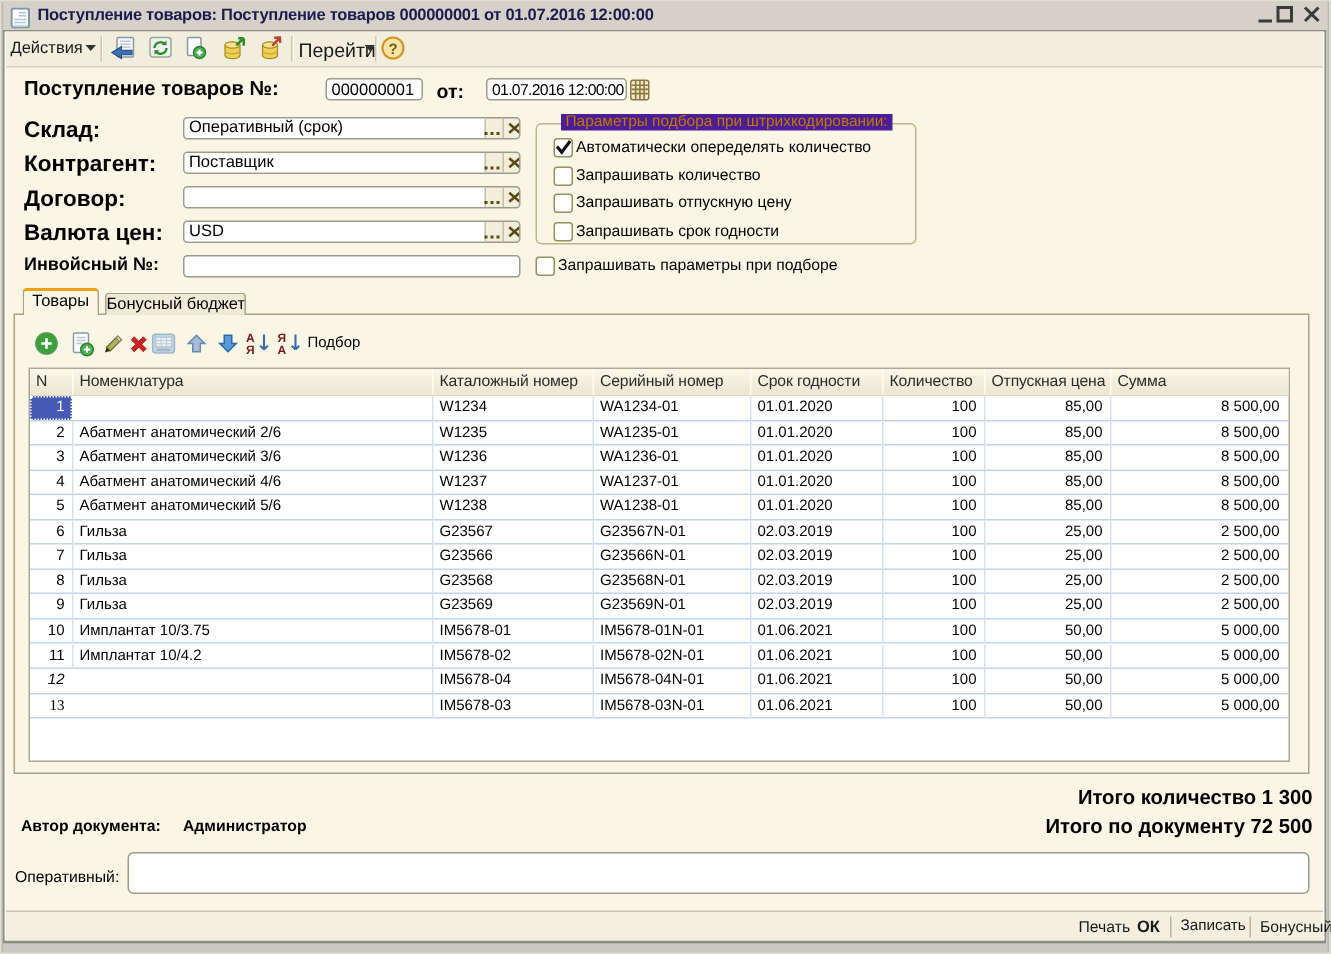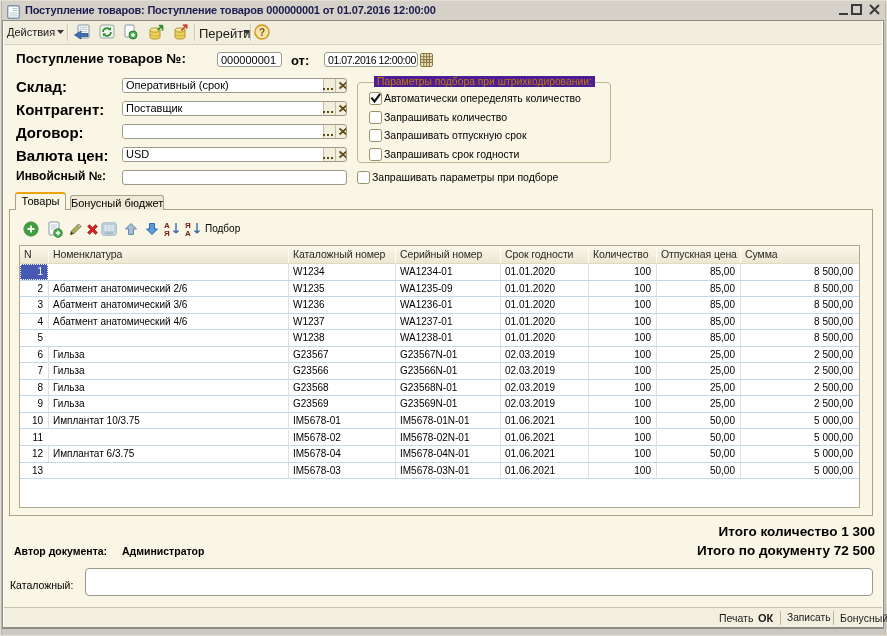--- a/index.html
+++ b/index.html
@@ -213,21 +213,21 @@
 <div class="cb" style="left:369px;top:92px;"></div>
 <div class="abs" style="left:369px;top:92px;">
     <svg width="13" height="14">
       <path d="M3 6.5 L5.5 9.5 L10.5 2.8" stroke="#111" stroke-width="2.1" fill="none" stroke-linecap="square"></path>
     </svg>
   </div>
 <div class="cblbl" style="left:384px;top:92px;">Автоматически опеределять количество</div>
 <div class="cb" style="left:369px;top:110.5px;"></div>
 <div class="cblbl" style="left:384px;top:110.5px;">Запрашивать количество</div>
 <div class="cb" style="left:369px;top:129px;"></div>
-<div class="cblbl" style="left:384px;top:129px;">Запрашивать отпускную срок</div>
+<div class="cblbl" style="left:384px;top:129px;">Запрашивать отпускную цену</div>
 <div class="cb" style="left:369px;top:147.5px;"></div>
 <div class="cblbl" style="left:384px;top:147.5px;">Запрашивать срок годности</div>
 <div class="cb" style="left:357px;top:171px;"></div>
 <div class="cblbl" style="left:372px;top:171px;">Запрашивать параметры при подборе</div>
 
 <div class="panel"></div>
 <div class="tab" style="left:15px;top:192px;width:51px;height:18px;line-height:15px;background:#F9F6E5;z-index:2;border-top:2.5px solid #EDA212;">Товары</div>
 <div class="tab" style="left:70px;top:195px;width:94px;height:15px;line-height:14px;background:#EFEAD5;font-size:11px;white-space:nowrap;overflow:hidden;">Бонусный бюджет</div>
 
 <div class="abs" style="left:23px;top:221px;">
@@ -308,21 +308,21 @@
 <div class="td tdl" style="left:375px;width:105px;">WA1234-01</div>
 <div class="td tdl" style="left:480px;width:88px;">01.01.2020</div>
 <div class="td tdr" style="left:568px;width:68px;">100</div>
 <div class="td tdr" style="left:636px;width:84px;">85,00</div>
 <div class="td tdr" style="left:720px;width:118px;">8 500,00</div>
 </div>
 <div class="trow" style="top:34.55px;">
 <div class="td tdr" style="left:0px;width:28px;border-left:none;">2</div>
 <div class="td tdl" style="left:28px;width:240px;">Абатмент анатомический 2/6</div>
 <div class="td tdl" style="left:268px;width:107px;">W1235</div>
-<div class="td tdl" style="left:375px;width:105px;">WA1235-09</div>
+<div class="td tdl" style="left:375px;width:105px;">WA1235-01</div>
 <div class="td tdl" style="left:480px;width:88px;">01.01.2020</div>
 <div class="td tdr" style="left:568px;width:68px;">100</div>
 <div class="td tdr" style="left:636px;width:84px;">85,00</div>
 <div class="td tdr" style="left:720px;width:118px;">8 500,00</div>
 </div>
 <div class="trow" style="top:51.10px;">
 <div class="td tdr" style="left:0px;width:28px;border-left:none;">3</div>
 <div class="td tdl" style="left:28px;width:240px;">Абатмент анатомический 3/6</div>
 <div class="td tdl" style="left:268px;width:107px;">W1236</div>
 <div class="td tdl" style="left:375px;width:105px;">WA1236-01</div>
@@ -336,20 +336,21 @@
 <div class="td tdl" style="left:28px;width:240px;">Абатмент анатомический 4/6</div>
 <div class="td tdl" style="left:268px;width:107px;">W1237</div>
 <div class="td tdl" style="left:375px;width:105px;">WA1237-01</div>
 <div class="td tdl" style="left:480px;width:88px;">01.01.2020</div>
 <div class="td tdr" style="left:568px;width:68px;">100</div>
 <div class="td tdr" style="left:636px;width:84px;">85,00</div>
 <div class="td tdr" style="left:720px;width:118px;">8 500,00</div>
 </div>
 <div class="trow" style="top:84.20px;">
 <div class="td tdr" style="left:0px;width:28px;border-left:none;">5</div>
+<div class="td tdl" style="left:28px;width:240px;">Абатмент анатомический 5/6</div>
 <div class="td tdl" style="left:268px;width:107px;">W1238</div>
 <div class="td tdl" style="left:375px;width:105px;">WA1238-01</div>
 <div class="td tdl" style="left:480px;width:88px;">01.01.2020</div>
 <div class="td tdr" style="left:568px;width:68px;">100</div>
 <div class="td tdr" style="left:636px;width:84px;">85,00</div>
 <div class="td tdr" style="left:720px;width:118px;">8 500,00</div>
 </div>
 <div class="trow" style="top:100.75px;">
 <div class="td tdr" style="left:0px;width:28px;border-left:none;">6</div>
 <div class="td tdl" style="left:28px;width:240px;">Гильза</div>
@@ -395,53 +396,53 @@
 <div class="td tdl" style="left:28px;width:240px;">Имплантат 10/3.75</div>
 <div class="td tdl" style="left:268px;width:107px;">IM5678-01</div>
 <div class="td tdl" style="left:375px;width:105px;">IM5678-01N-01</div>
 <div class="td tdl" style="left:480px;width:88px;">01.06.2021</div>
 <div class="td tdr" style="left:568px;width:68px;">100</div>
 <div class="td tdr" style="left:636px;width:84px;">50,00</div>
 <div class="td tdr" style="left:720px;width:118px;">5 000,00</div>
 </div>
 <div class="trow" style="top:183.50px;">
 <div class="td tdr" style="left:0px;width:28px;border-left:none;">11</div>
+<div class="td tdl" style="left:28px;width:240px;">Имплантат 10/4.2</div>
 <div class="td tdl" style="left:268px;width:107px;">IM5678-02</div>
 <div class="td tdl" style="left:375px;width:105px;">IM5678-02N-01</div>
 <div class="td tdl" style="left:480px;width:88px;">01.06.2021</div>
 <div class="td tdr" style="left:568px;width:68px;">100</div>
 <div class="td tdr" style="left:636px;width:84px;">50,00</div>
 <div class="td tdr" style="left:720px;width:118px;">5 000,00</div>
 </div>
 <div class="trow" style="top:200.05px;">
-<div class="td tdr" style="left:0px;width:28px;border-left:none;">12</div>
-<div class="td tdl" style="left:28px;width:240px;">Имплантат 6/3.75</div>
+<div class="td tdr" style="left:0px;width:28px;border-left:none;font-style:italic;">12</div>
 <div class="td tdl" style="left:268px;width:107px;">IM5678-04</div>
 <div class="td tdl" style="left:375px;width:105px;">IM5678-04N-01</div>
 <div class="td tdl" style="left:480px;width:88px;">01.06.2021</div>
 <div class="td tdr" style="left:568px;width:68px;">100</div>
 <div class="td tdr" style="left:636px;width:84px;">50,00</div>
 <div class="td tdr" style="left:720px;width:118px;">5 000,00</div>
 </div>
 <div class="trow" style="top:216.60px;">
-<div class="td tdr" style="left:0px;width:28px;border-left:none;">13</div>
+<div class="td tdr" style="left:0px;width:28px;border-left:none;font-family:Liberation Serif, serif;">13</div>
 <div class="td tdl" style="left:268px;width:107px;">IM5678-03</div>
 <div class="td tdl" style="left:375px;width:105px;">IM5678-03N-01</div>
 <div class="td tdl" style="left:480px;width:88px;">01.06.2021</div>
 <div class="td tdr" style="left:568px;width:68px;">100</div>
 <div class="td tdr" style="left:636px;width:84px;">50,00</div>
 <div class="td tdr" style="left:720px;width:118px;">5 000,00</div>
 </div>
 </div>
 
 <div class="totals" style="right:12px;top:524px;font-size:13.5px;">Итого количество 1 300</div>
 <div class="lbl" style="left:14px;top:545px;font-size:10.5px;">Автор документа:</div>
 <div class="lbl" style="left:122px;top:545px;font-size:10.5px;">Администратор</div>
 <div class="totals" style="right:12px;top:543px;font-size:13.5px;">Итого по документу 72 500</div>
-<div class="cblbl" style="left:10px;top:579px;">Каталожный:</div>
+<div class="cblbl" style="left:10px;top:579px;">Оперативный:</div>
 <div class="fld" style="left:85px;top:568px;width:788px;height:28px;border-radius:4px;"></div>
 <div class="abs" style="left:4px;top:607px;width:878px;height:1px;background:#C6C2AC;"></div>
 <div class="abs" style="left:4px;top:608px;width:878px;height:19px;background:#F2EFDF;"></div>
 <div class="btn-text" style="left:719px;top:612px;font-size:10.5px;">Печать</div>
 <div class="btn-text" style="left:758px;top:612px;font-weight:bold;">ОК</div>
 <div class="abs" style="left:780px;top:611px;width:1px;height:14px;background:#B9B5A0;"></div>
 <div class="btn-text" style="left:787px;top:612px;font-size:10.2px;">Записать</div>
 <div class="abs" style="left:833px;top:611px;width:1px;height:14px;background:#B9B5A0;"></div>
 <div class="btn-text" style="left:840px;top:612px;font-size:10.5px;">Бонусный</div>
 

